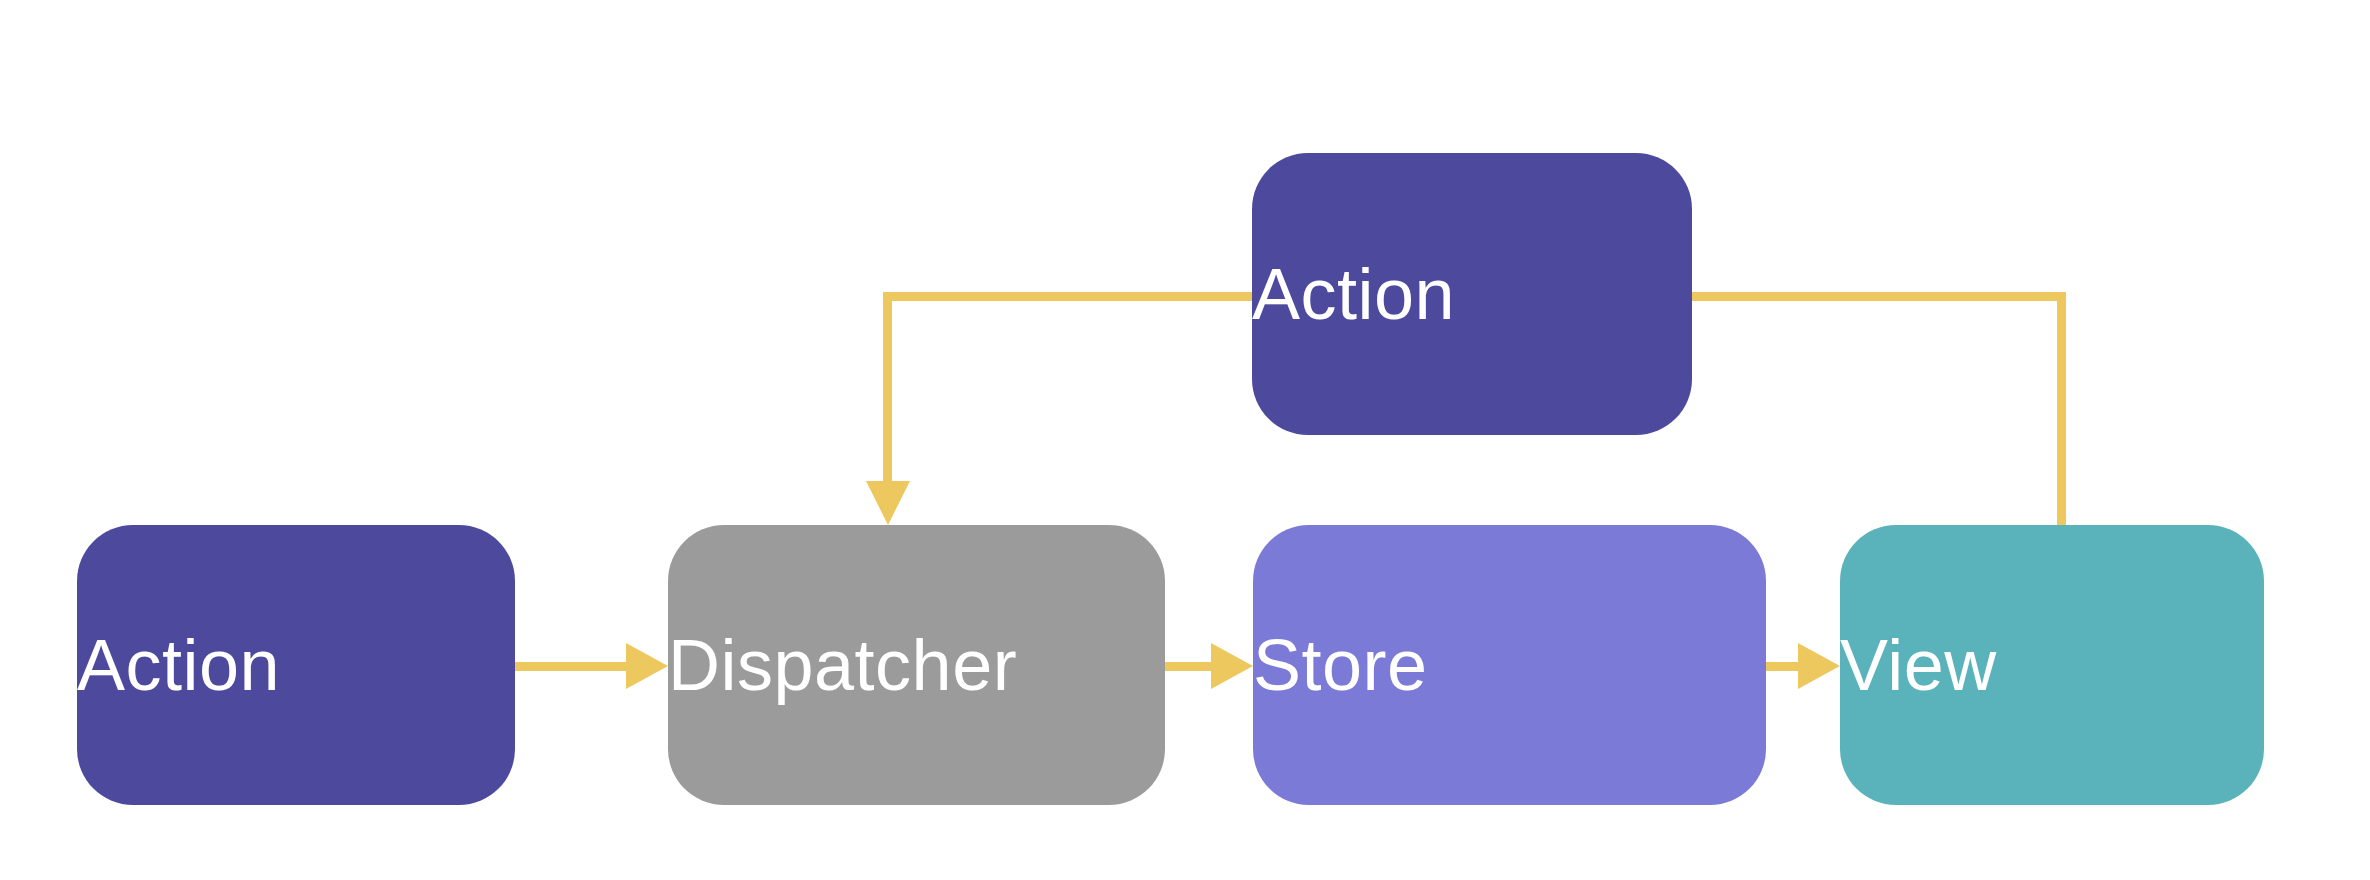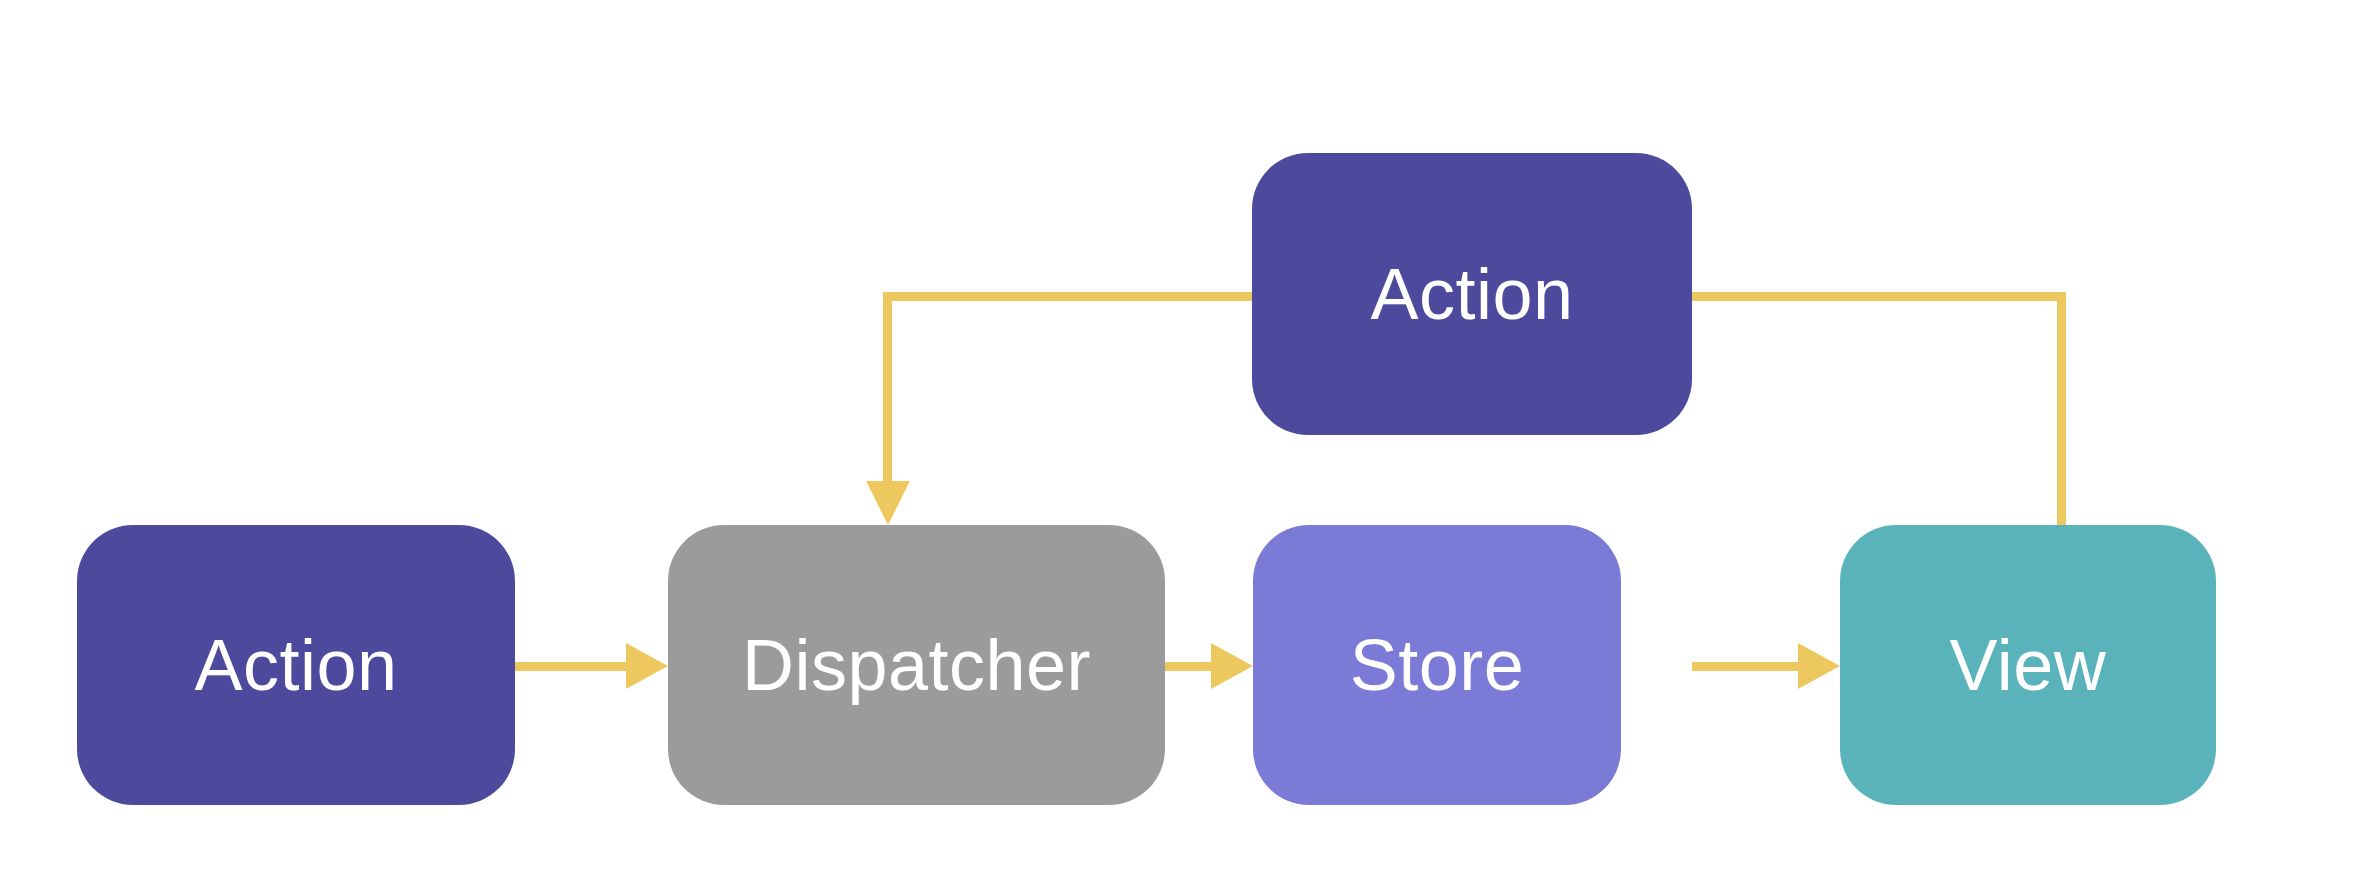--- a/index.html
+++ b/index.html
@@ -18,35 +18,35 @@
     width: 2370px;
     height: 880px;
   }
 
   
   .node {
     position: absolute;
     border-radius: 56px;
     display: flex;
     align-items: center;
-    justify-content: center;
+    justify-content: flex-start;
   }
   .node .label {
     color: var(--color-node_text, #ffffff);
     font-size: 72px;
     font-weight: 400;
     line-height: 1;
     letter-spacing: 0.5px;
     user-select: none;
   }
   #node-action-top  { left: 1252px; top: 153px; width: 440px; height: 282px; background: var(--color-action); }
   #node-action      { left: 77px;   top: 525px; width: 438px; height: 280px; background: var(--color-action); }
   #node-dispatcher  { left: 668px;  top: 525px; width: 497px; height: 280px; background: var(--color-dispatcher); }
-  #node-store       { left: 1253px; top: 525px; width: 368px; height: 280px; background: var(--color-store); }
-  #node-view        { left: 1840px; top: 525px; width: 376px; height: 280px; background: var(--color-view); }
+  #node-store       { left: 1253px; top: 525px; width: 513px; height: 280px; background: var(--color-store); }
+  #node-view        { left: 1840px; top: 525px; width: 424px; height: 280px; background: var(--color-view); }
 
   
   .shaft-h {
     position: absolute;
     height: 9px;
     background: var(--color-connector);
   }
   .shaft-v {
     position: absolute;
     width: 9px;

